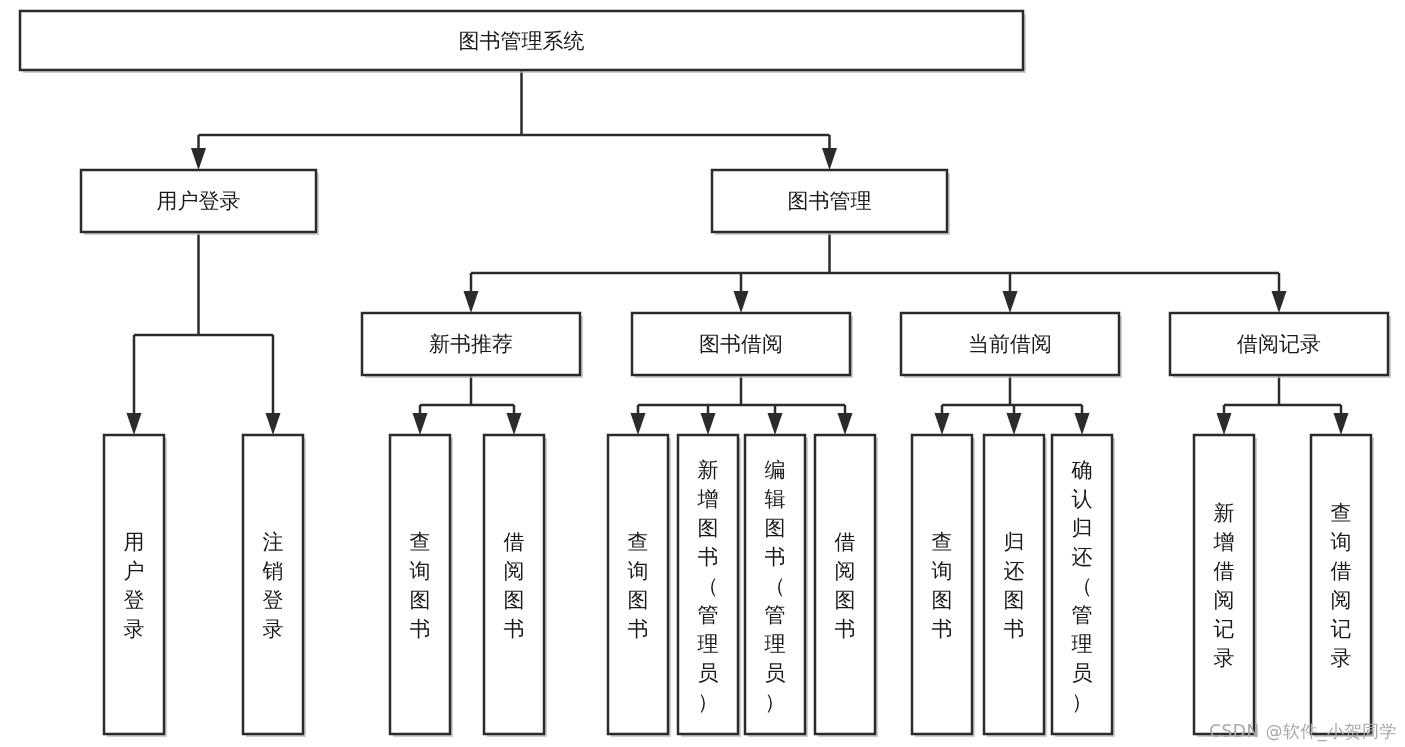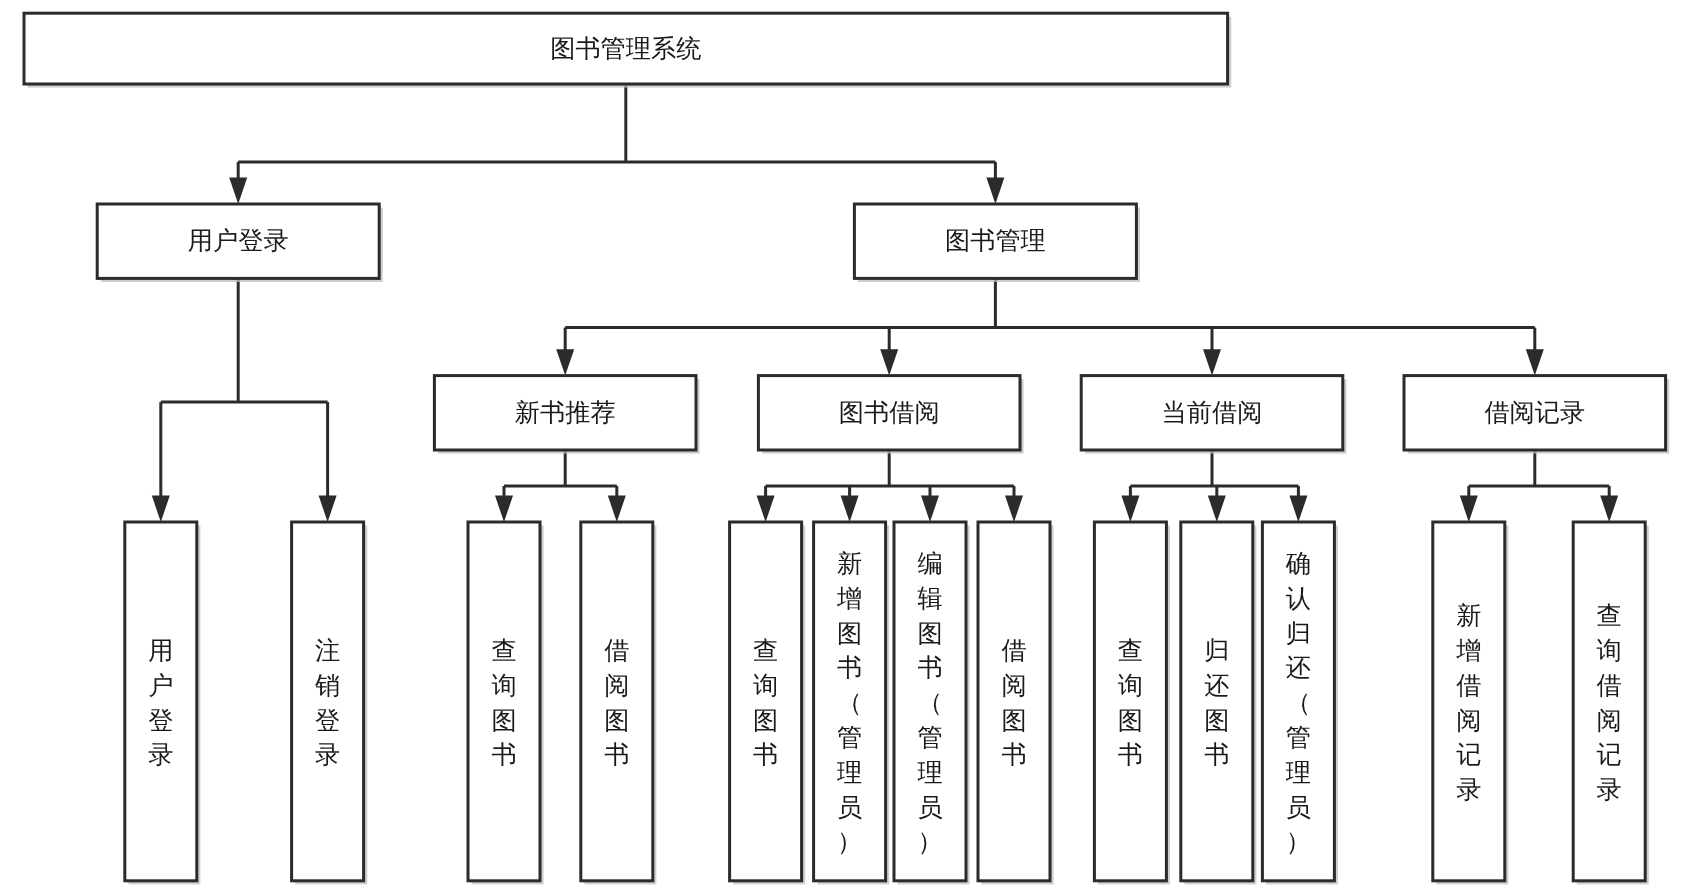--- a/index.html
+++ b/index.html
@@ -243,14 +243,15 @@
           <text class="node-label-vertical" x="1224" y="520.12"><tspan x="1224" dy="0">新</tspan><tspan x="1224" dy="29">增</tspan><tspan x="1224" dy="29">借</tspan><tspan x="1224" dy="29">阅</tspan><tspan x="1224" dy="29">记</tspan><tspan x="1224" dy="29">录</tspan></text>
         </g>
         <g>
           <rect class="node-shadow" x="1314" y="438" width="60" height="299"></rect>
           <rect class="node-box" x="1311" y="435" width="60" height="299"></rect>
           <text class="node-label-vertical" x="1341" y="520.12"><tspan x="1341" dy="0">查</tspan><tspan x="1341" dy="29">询</tspan><tspan x="1341" dy="29">借</tspan><tspan x="1341" dy="29">阅</tspan><tspan x="1341" dy="29">记</tspan><tspan x="1341" dy="29">录</tspan></text>
         </g>
       </g>
   </svg>
 
+  <div class="watermark">CSDN @软件_小贺同学</div>
 
 </div>
 
 </body></html>

